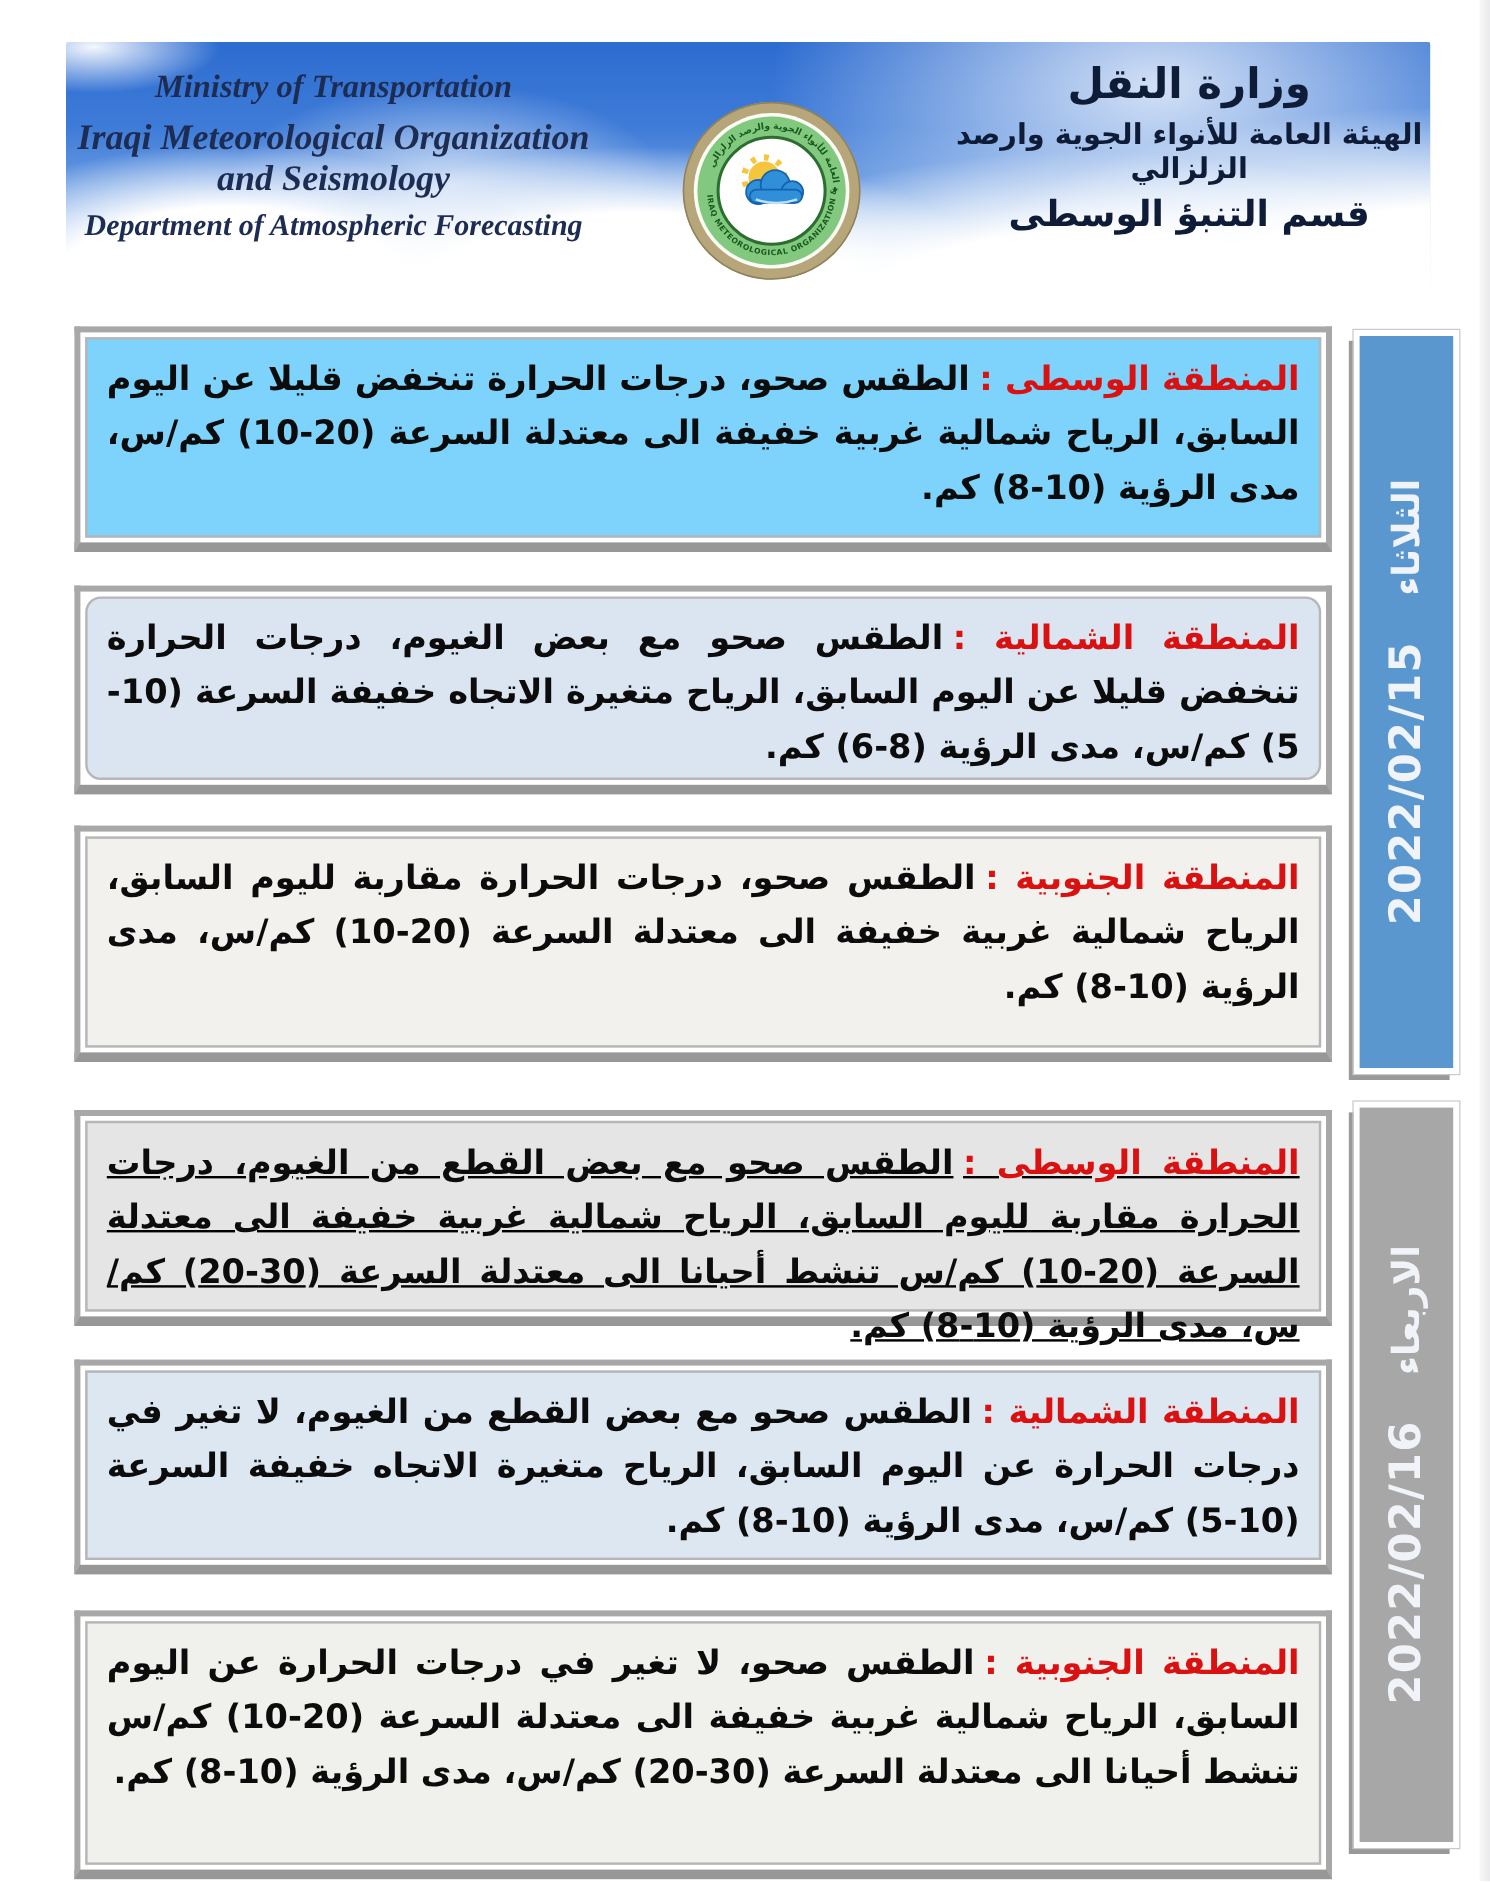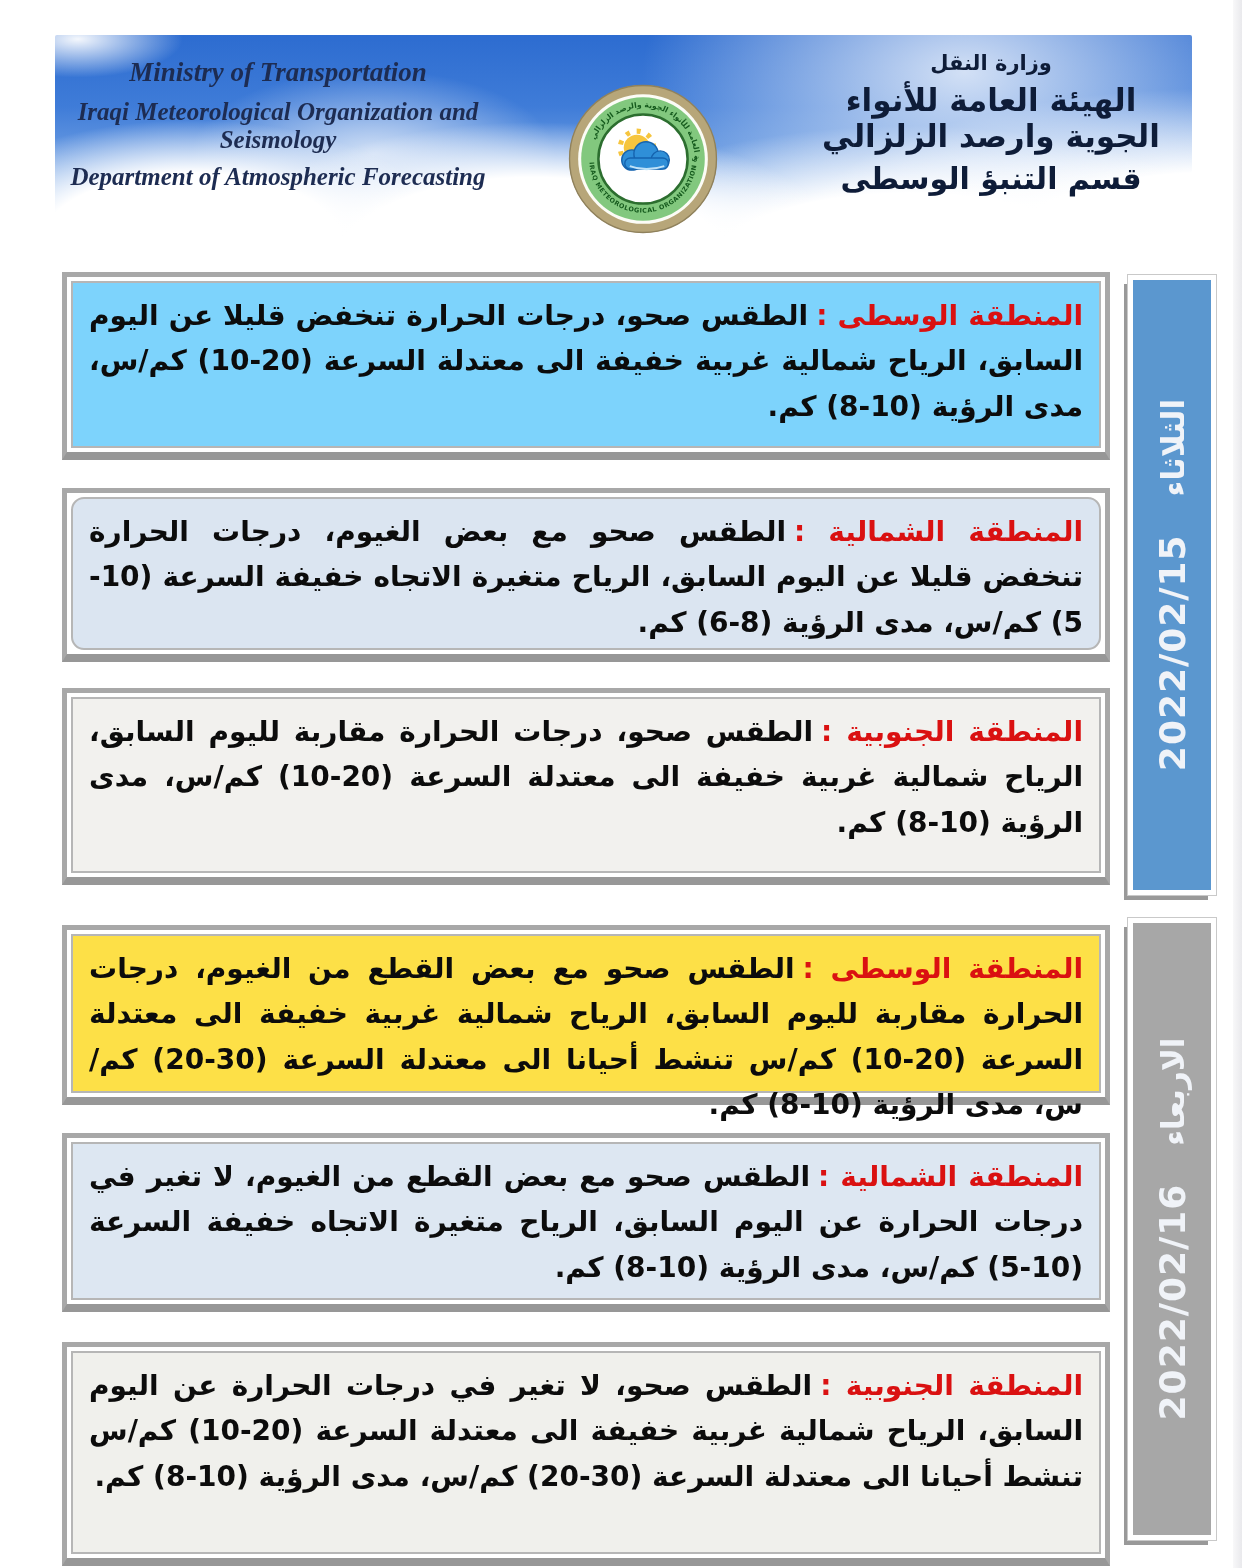--- a/index.html
+++ b/index.html
@@ -15,36 +15,36 @@
       radial-gradient(ellipse 520px 300px at 80% 18%, rgba(255,255,255,.78), rgba(255,255,255,0) 62%),
       radial-gradient(ellipse 360px 170px at 12% 102%, #ffffff 42%, rgba(255,255,255,0) 73%),
       radial-gradient(ellipse 430px 190px at 42% 112%, #ffffff 46%, rgba(255,255,255,0) 75%),
       radial-gradient(ellipse 520px 210px at 75% 118%, #ffffff 40%, rgba(255,255,255,0) 72%),
       radial-gradient(ellipse 620px 240px at 102% 108%, #ffffff 35%, rgba(255,255,255,0) 70%),
       radial-gradient(ellipse 260px 120px at 28% 58%, rgba(255,255,255,.7), rgba(255,255,255,0) 70%),
       linear-gradient(180deg,#2d6cd0 0%,#3f7cd8 35%,#7ba8e6 70%,#b9d2f2 100%);}
   .org-en{position:absolute;left:8px;top:22px;width:430px;text-align:center;color:#1d2c52;
           font-family:"Liberation Serif",serif;font-weight:700;font-style:italic;}
   .org-en .l1{font-size:27px;margin-bottom:10px;}
-  .org-en .l2{font-size:25px;margin-bottom:9px;}
+  .org-en .l2{font-size:30px;margin-bottom:9px;}
   .org-en .l3{font-size:25px;}
   .org-ar{position:absolute;right:6px;top:16px;width:390px;text-align:center;color:#0e1c38;
           font-weight:700;direction:rtl;}
-  .org-ar .ar1{font-size:21px;margin-bottom:7px;}
-  .org-ar .ar2{font-size:31px;margin-bottom:7px;}
+  .org-ar .ar1{font-size:35px;margin-bottom:7px;}
+  .org-ar .ar2{font-size:24px;margin-bottom:7px;}
   .org-ar .ar3{font-size:30px;}
   .logo{position:absolute;left:512px;top:48px;width:152px;height:152px;}
 
   
   .fbox{position:absolute;left:62px;width:1048px;box-sizing:border-box;background:#ffffff;
         border:5px solid #a8a8a8;border-bottom:8px solid #979797;padding:4px;}
   .fbox .inner{height:100%;box-sizing:border-box;border:2px solid #b6b6b6;
                padding:10px 16px 0 16px;}
   .bg-a{background:#7dd3fc;} .bg-b{background:#dbe5f1;border-radius:13px;} .bg-c{background:#f2f1ee;}
-  .bg-d{background:#fde047;} .bg-e{background:#dde7f2;} .bg-f{background:#f0f0ec;}
+  .bg-d{background:#e5e5e5;text-decoration:underline;} .bg-e{background:#dde7f2;} .bg-f{background:#f0f0ec;}
   .fbox p{margin:0;direction:rtl;text-align:justify;font-size:28px;font-weight:700;
           color:#0c0c0c;line-height:1.62;}
   .rlabel{color:#da1111;margin-left:8px;}
   .p1{top:272px;height:188px;} .p2{top:488px;height:174px;} .p3{top:688px;height:197px;}
   .p4{top:925px;height:180px;} .p5{top:1133px;height:179px;} .p6{top:1342px;height:224px;}
 
   
   .daybar{position:absolute;left:1128px;width:88px;background:#ffffff;
           outline:1px solid #c9c9c9;box-shadow:-6px 7px 0 -2px #999999;}
   .daybar .fill{position:absolute;inset:5px;}

